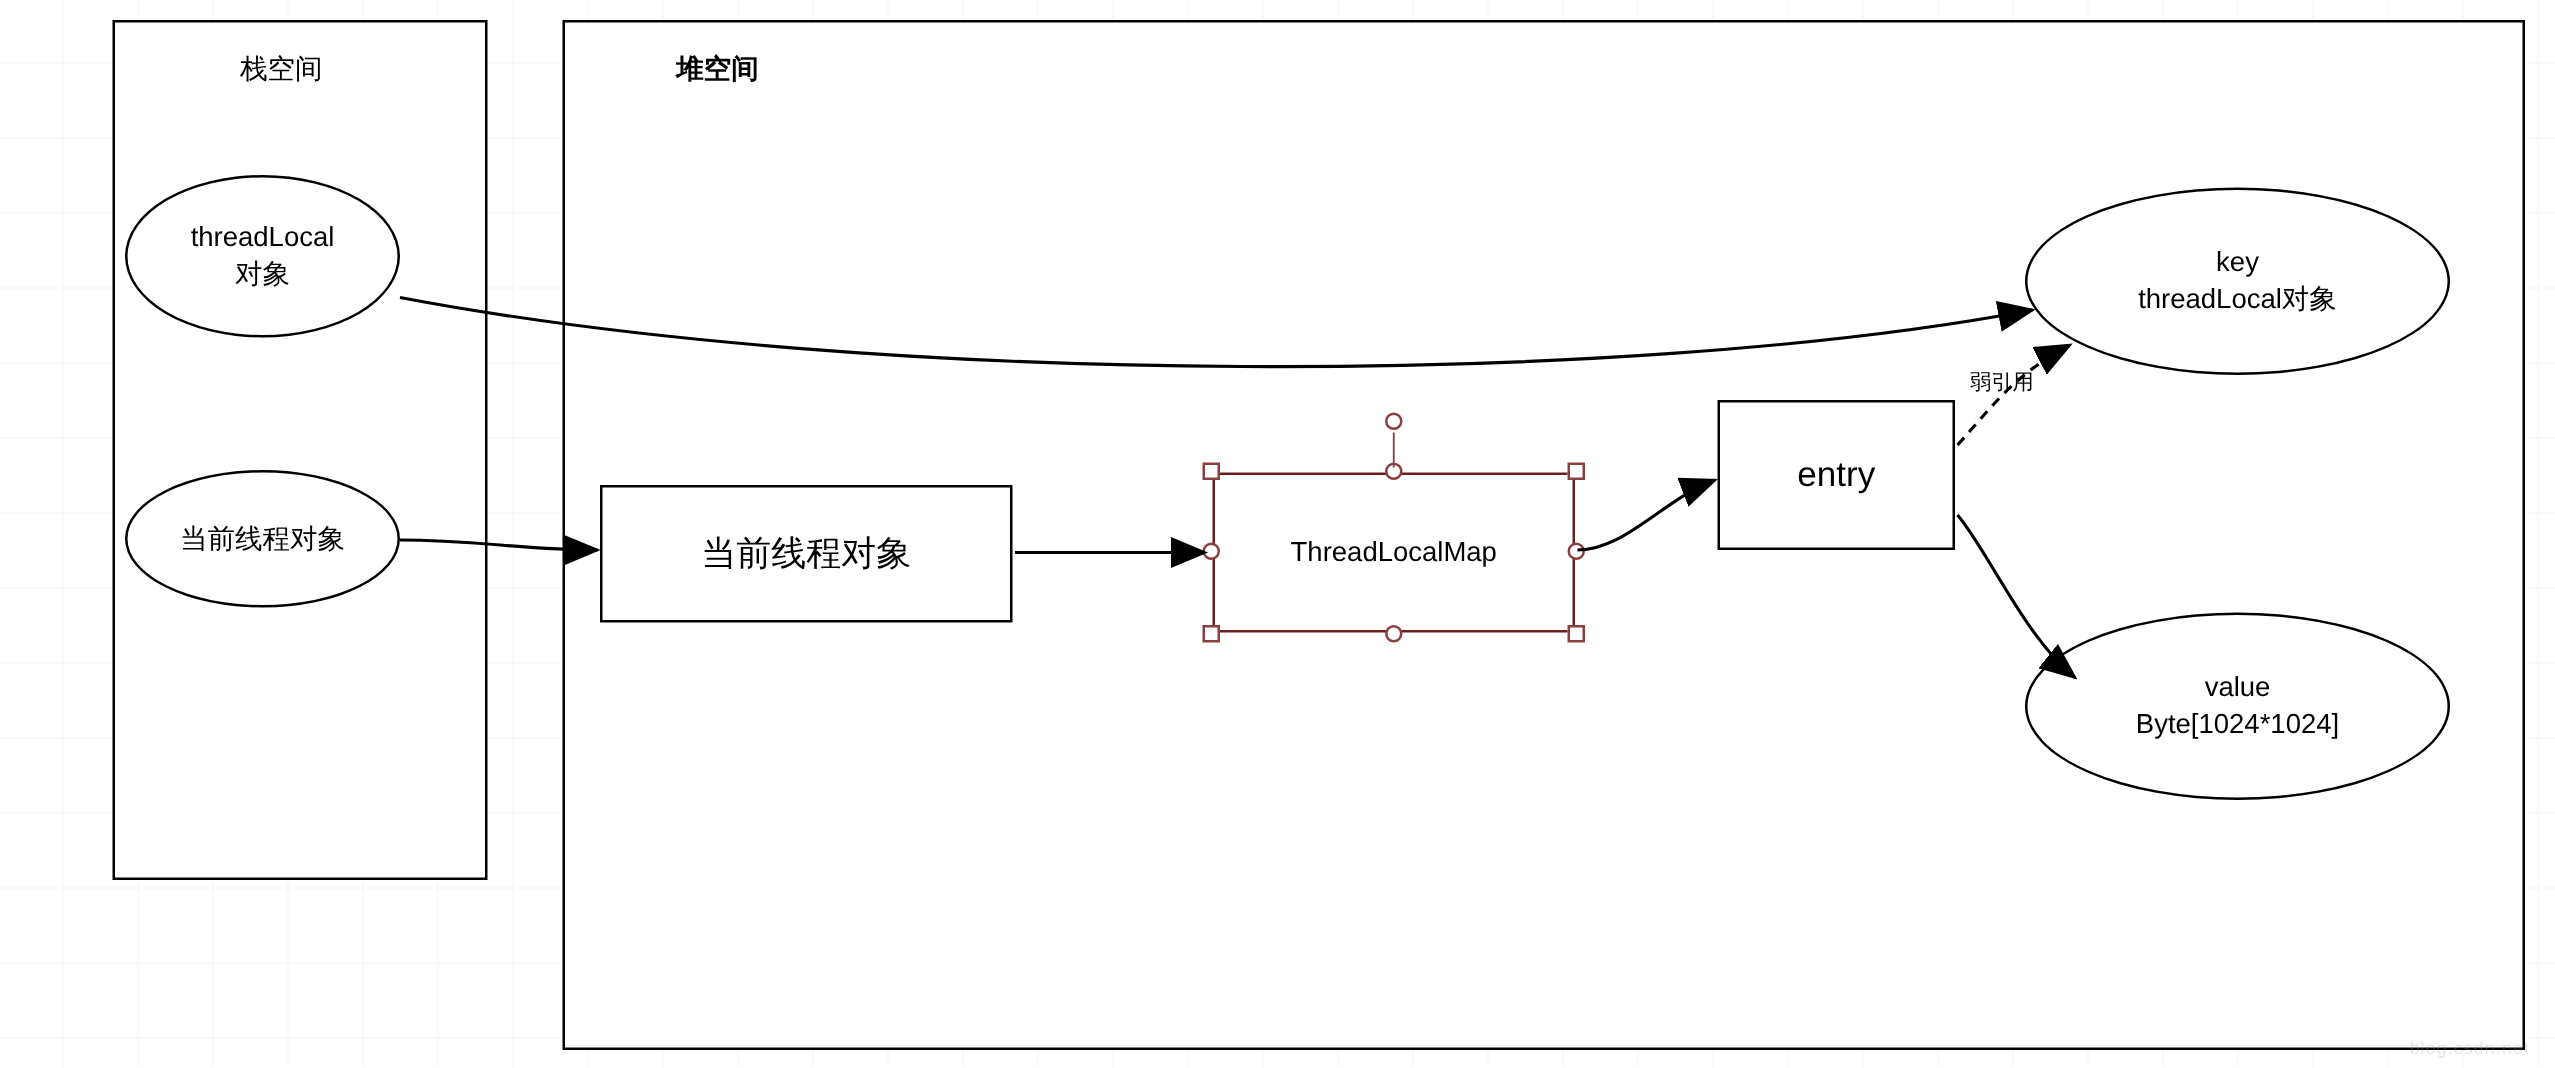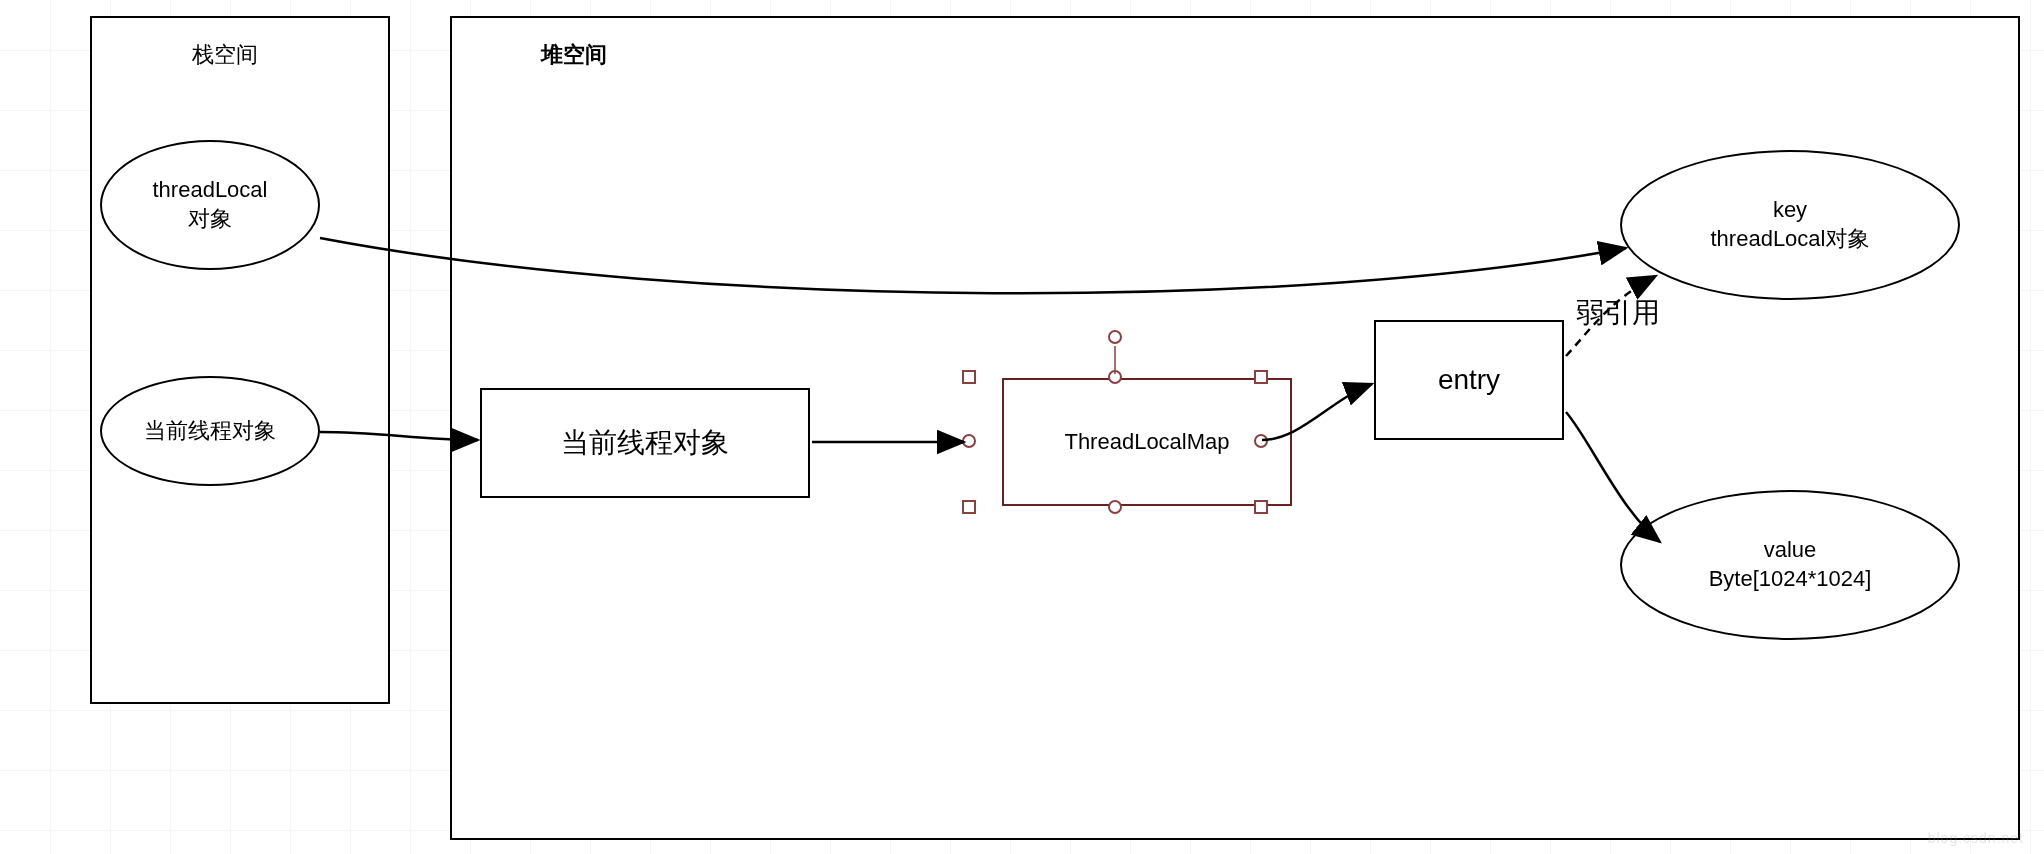--- a/index.html
+++ b/index.html
@@ -64,21 +64,21 @@
   .sel-handle {
     position: absolute;
     width: 14px;
     height: 14px;
     background: #fff;
     border: 2px solid #8b4040;
   }
   .sel-handle.circle { border-radius: 50%; }
   .edge-label {
     position: absolute;
-    font-size: 28px;
+    font-size: 17px;
     color: #000;
   }
   svg.edges {
     position: absolute;
     inset: 0;
     width: 2044px;
     height: 854px;
     pointer-events: none;
   }
   .watermark {
@@ -109,21 +109,21 @@
 </div>
 
 <div class="ellipse" style="left:100px; top:376px; width:220px; height:110px;">
   <span>当前线程对象</span>
 </div>
 
 <div class="rect" style="left:480px; top:388px; width:330px; height:110px;">
   <span>当前线程对象</span>
 </div>
 
-<div class="selected-rect" style="left:1002px; top:378px; width:290px; height:128px;">
+<div class="selected-rect" style="left:970px; top:378px; width:290px; height:128px;">
   <span>ThreadLocalMap</span>
 </div>
 
 <div class="sel-handle" style="left:962px; top:370px;"></div>
 <div class="sel-handle circle" style="left:1108px; top:370px;"></div>
 <div class="sel-handle" style="left:1254px; top:370px;"></div>
 <div class="sel-handle circle" style="left:962px; top:434px;"></div>
 <div class="sel-handle circle" style="left:1254px; top:434px;"></div>
 <div class="sel-handle" style="left:962px; top:500px;"></div>
 <div class="sel-handle circle" style="left:1108px; top:500px;"></div>

